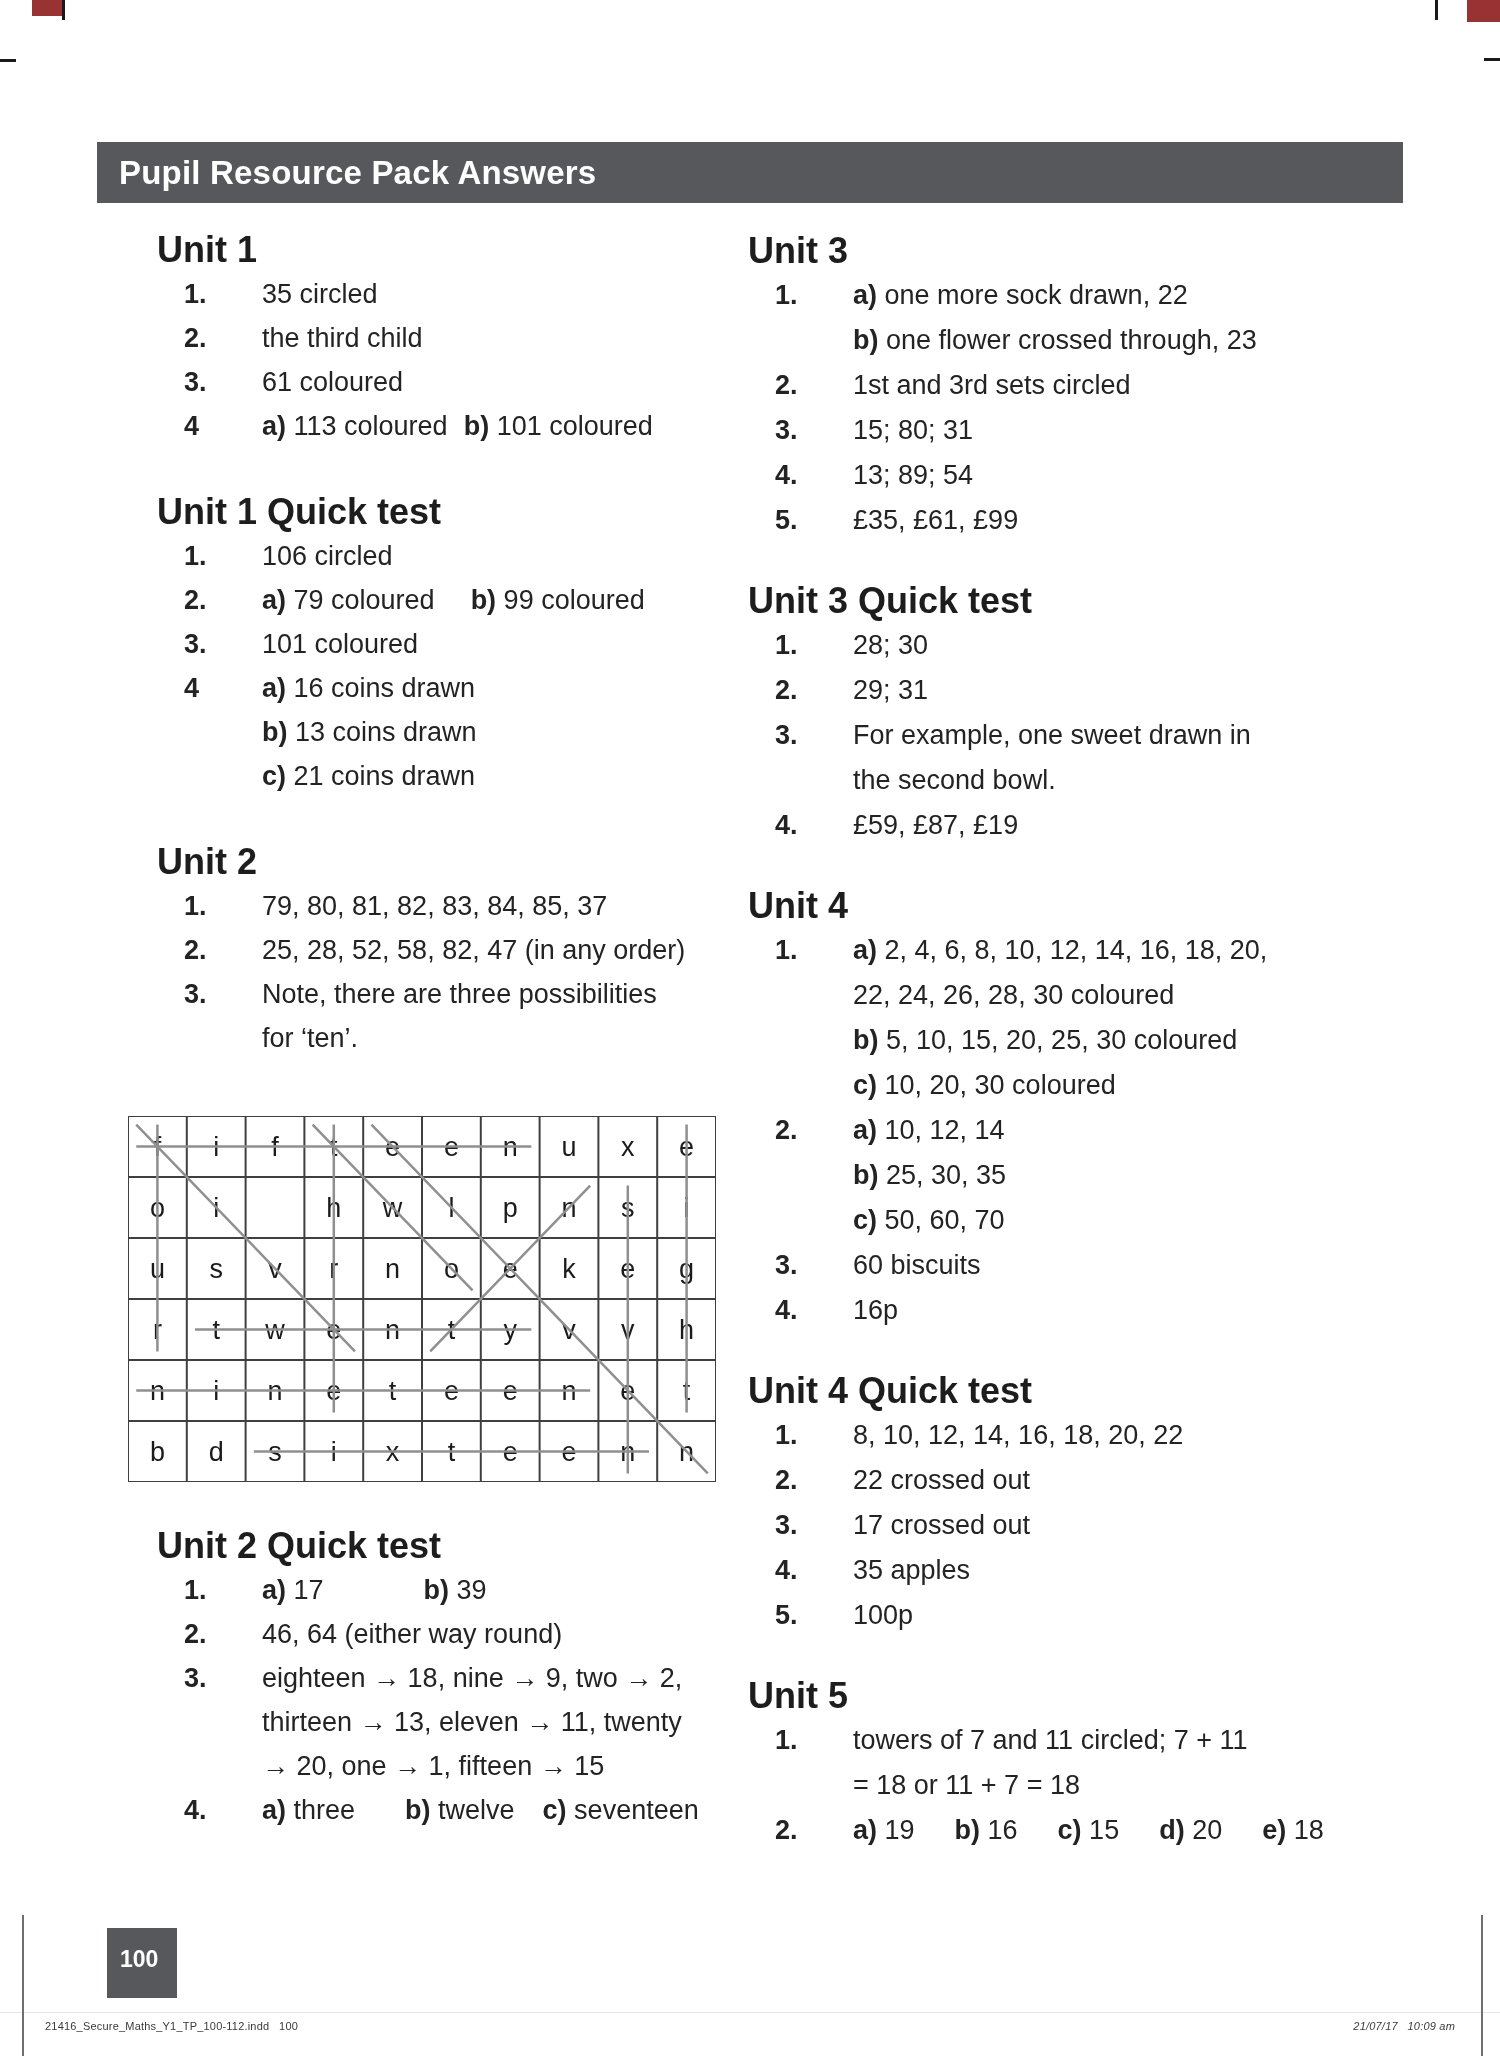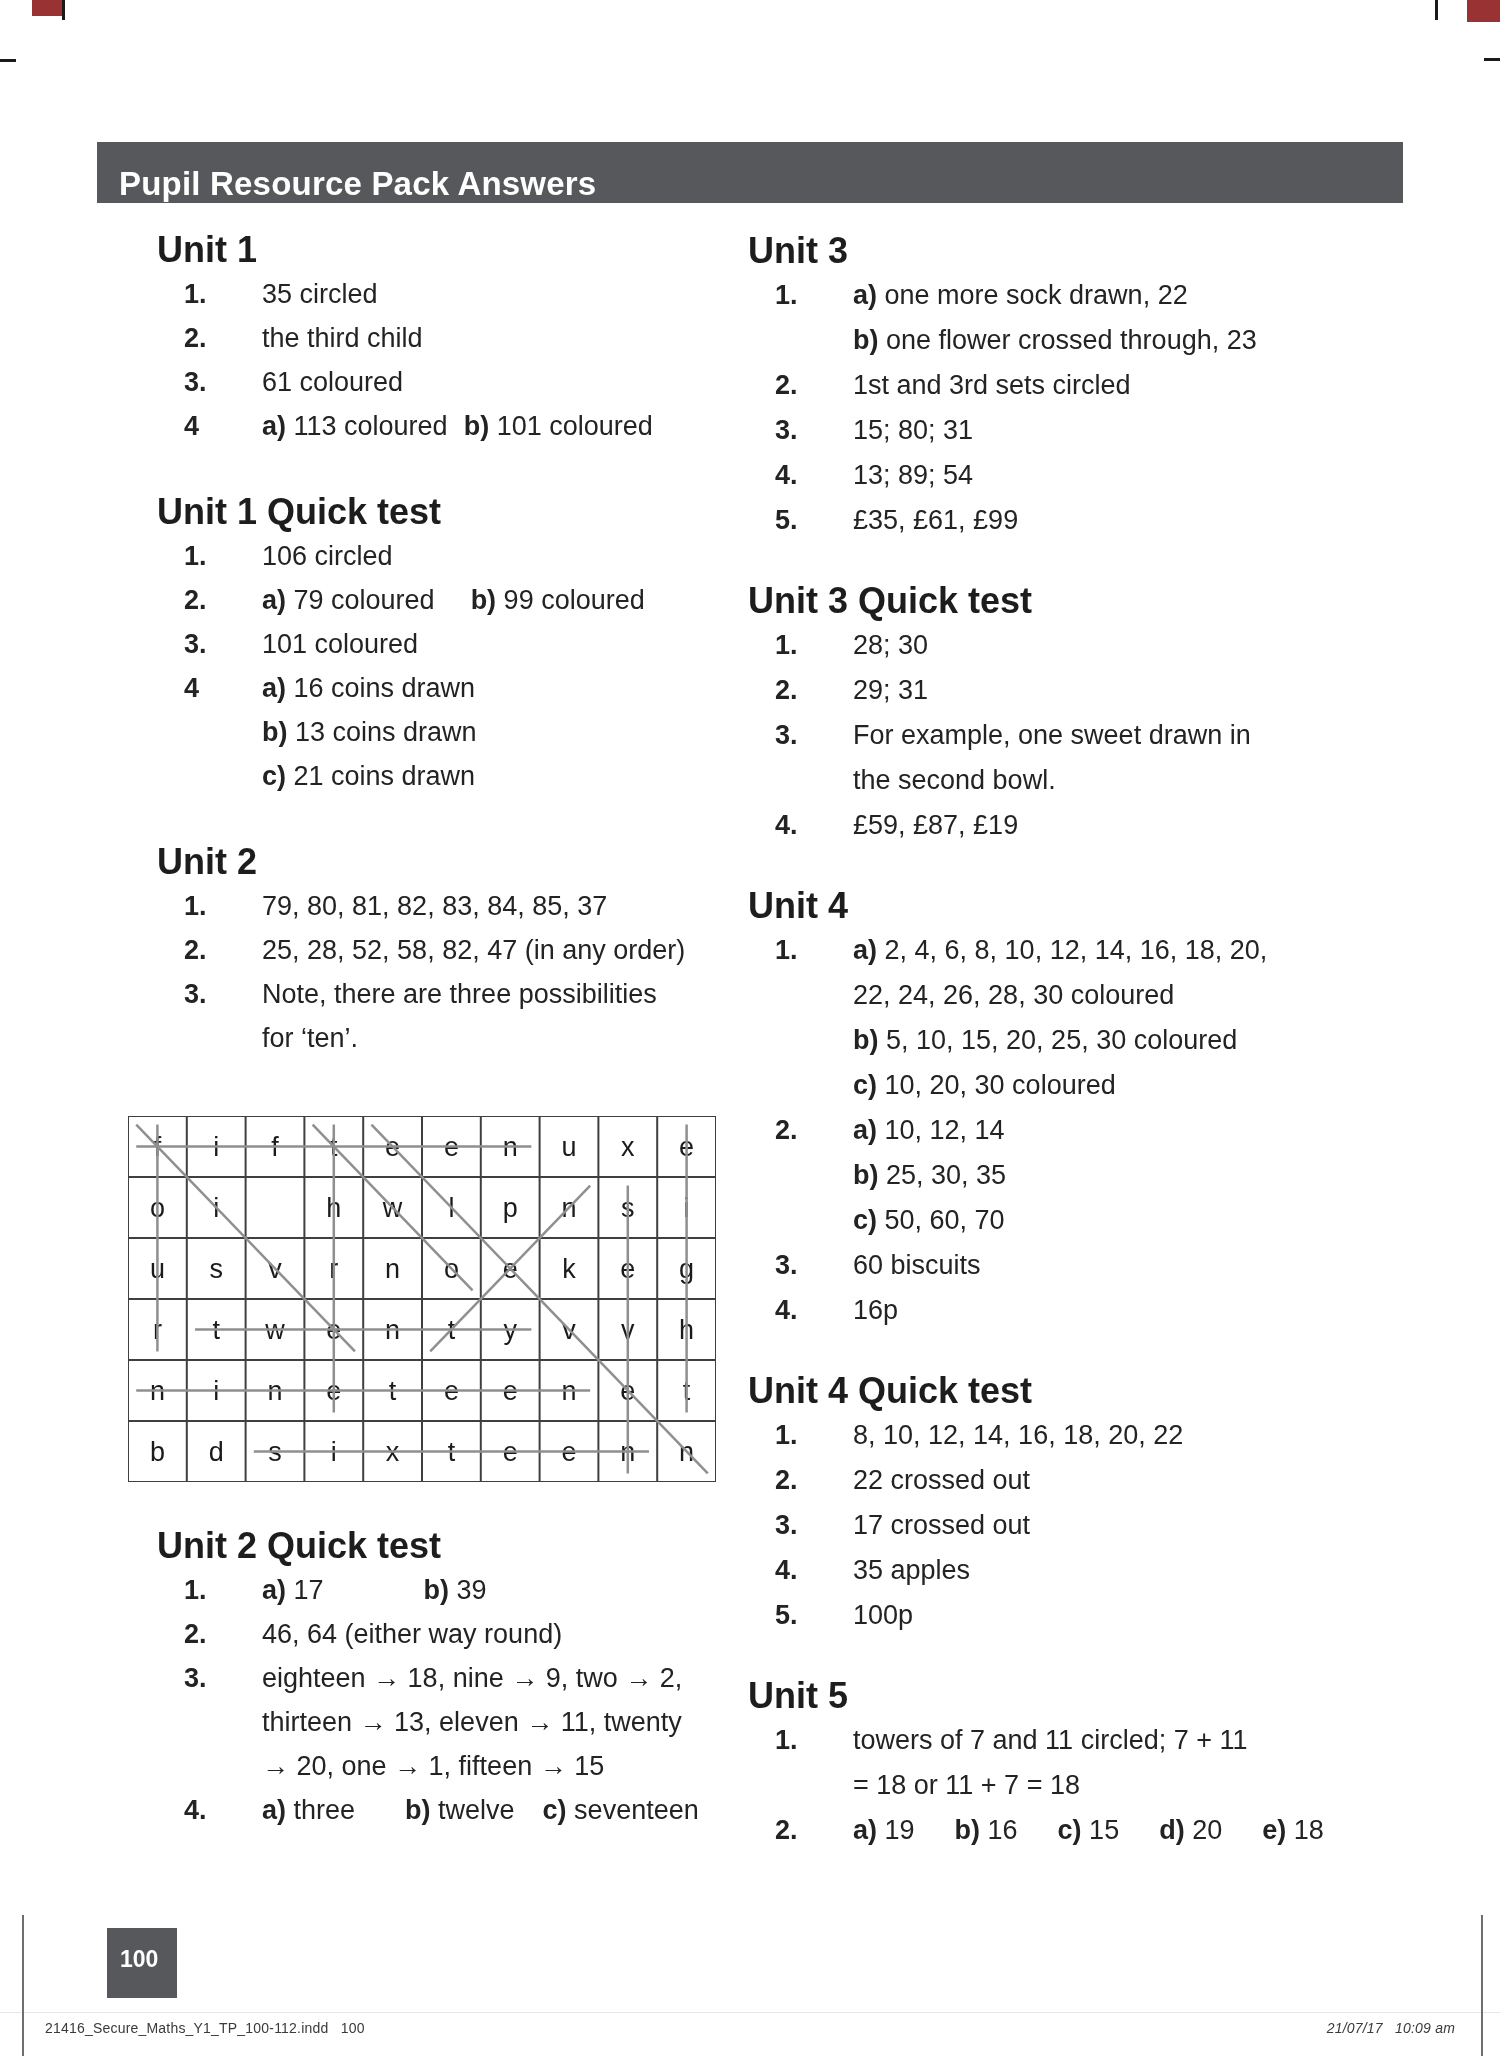--- a/index.html
+++ b/index.html
@@ -7,21 +7,21 @@
        font-family:"Liberation Sans","DejaVu Sans",sans-serif;overflow:hidden;}
   .page{position:absolute;inset:0;background:#ffffff;}
 
   
   .mark{position:absolute;}
   .red-mark{background:#993333;}
   .black-mark{background:#1a1a1a;}
 
   
   .titlebar{position:absolute;left:97px;top:142px;width:1306px;height:61px;
-            background:#57585b;color:#ffffff;display:flex;align-items:flex-end;
+            background:#57585b;color:#ffffff;display:flex;align-items:center;
             padding-left:22px;box-sizing:border-box;font-size:33px;font-weight:bold;
             letter-spacing:0.2px;}
 
   
   .col{position:absolute;top:228px;color:#232323;}
   .col-left{left:157px;width:575px;}
   .col-right{left:748px;width:710px;}
   .section{margin-top:42px;}
   .col-right .section{margin-top:35px;}
   .col .section:first-child{margin-top:0;}
@@ -39,21 +39,21 @@
 
   
   .pagenum{position:absolute;left:107px;top:1928px;width:70px;height:70px;
            background:#57585b;color:#ffffff;font-size:23px;font-weight:bold;
            padding:18px 0 0 13px;box-sizing:border-box;}
 
   
   .footer-rule{position:absolute;left:0;top:2012px;width:1500px;height:1px;background:#e6e6e6;}
   .footer-bar-left{position:absolute;left:22px;top:1915px;width:2px;height:141px;background:#6f6f6f;}
   .footer-bar-right{position:absolute;left:1481px;top:1915px;width:2px;height:141px;background:#6f6f6f;}
-  .footer-text{position:absolute;top:2020px;font-size:14px;color:#3a3a3a;letter-spacing:0.2px;}
+  .footer-text{position:absolute;top:2020px;font-size:11px;color:#3a3a3a;letter-spacing:0.2px;}
   .footer-left{left:45px;}
   .footer-right{right:45px;text-align:right;font-style:italic;}
 </style>
 </head>
 <body>
 
 <div class="page">
 
   <div class="mark red-mark" style="left:32px;top:0;width:30px;height:16px;"></div>
   <div class="mark black-mark" style="left:62px;top:0;width:3px;height:20px;"></div>

